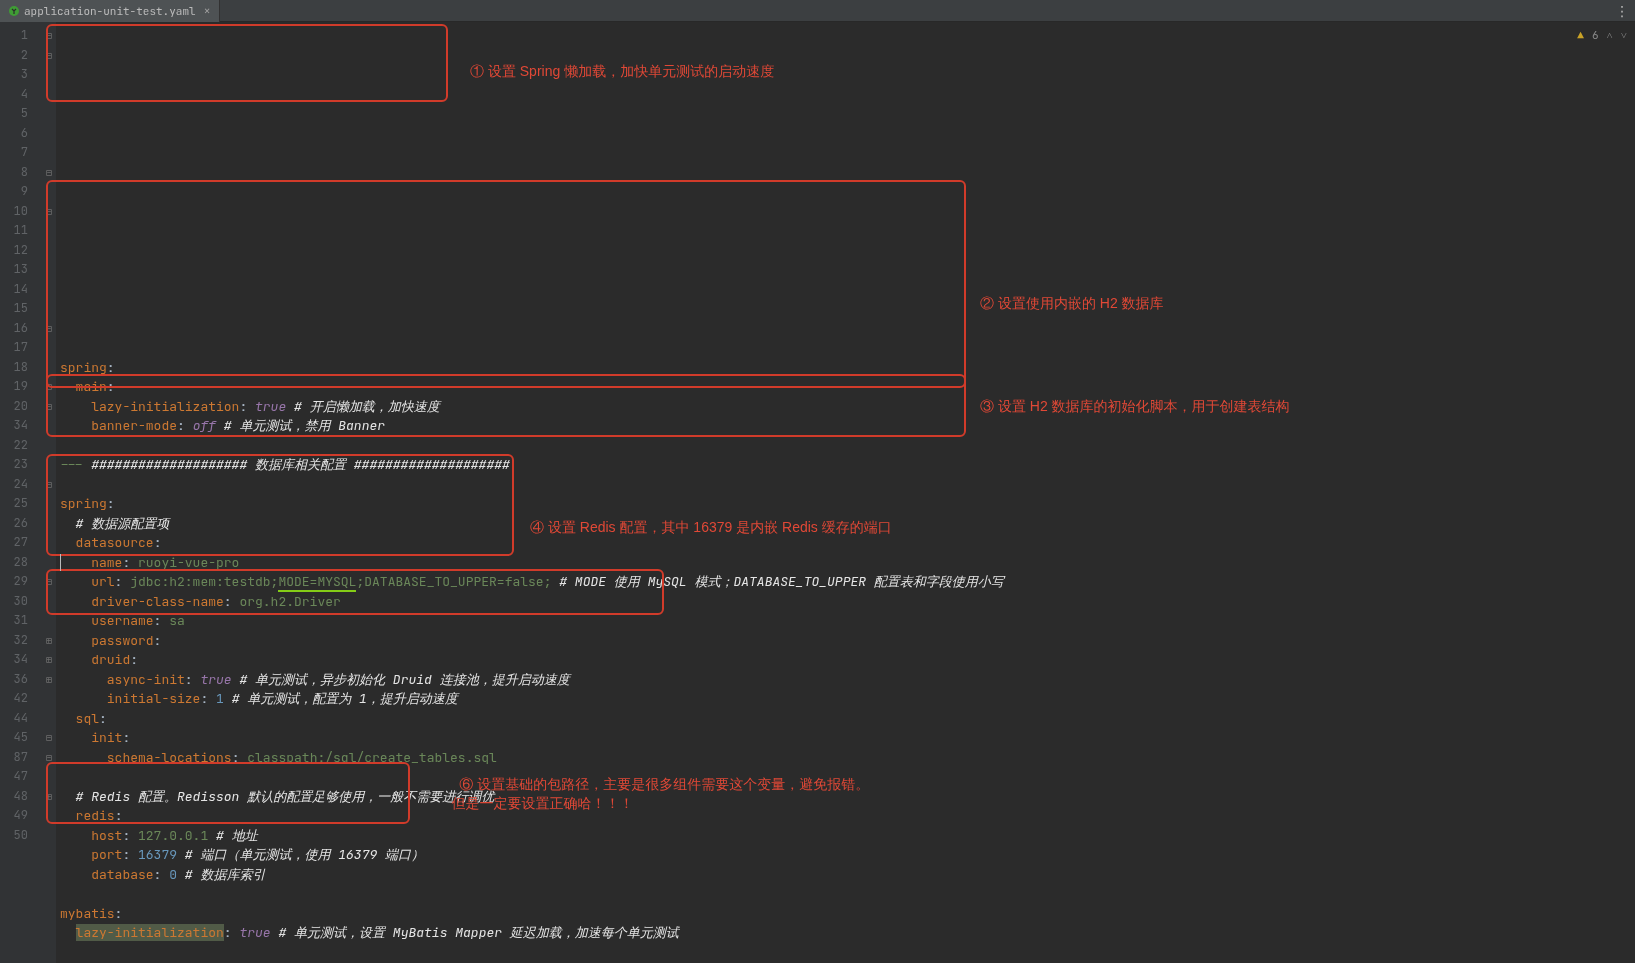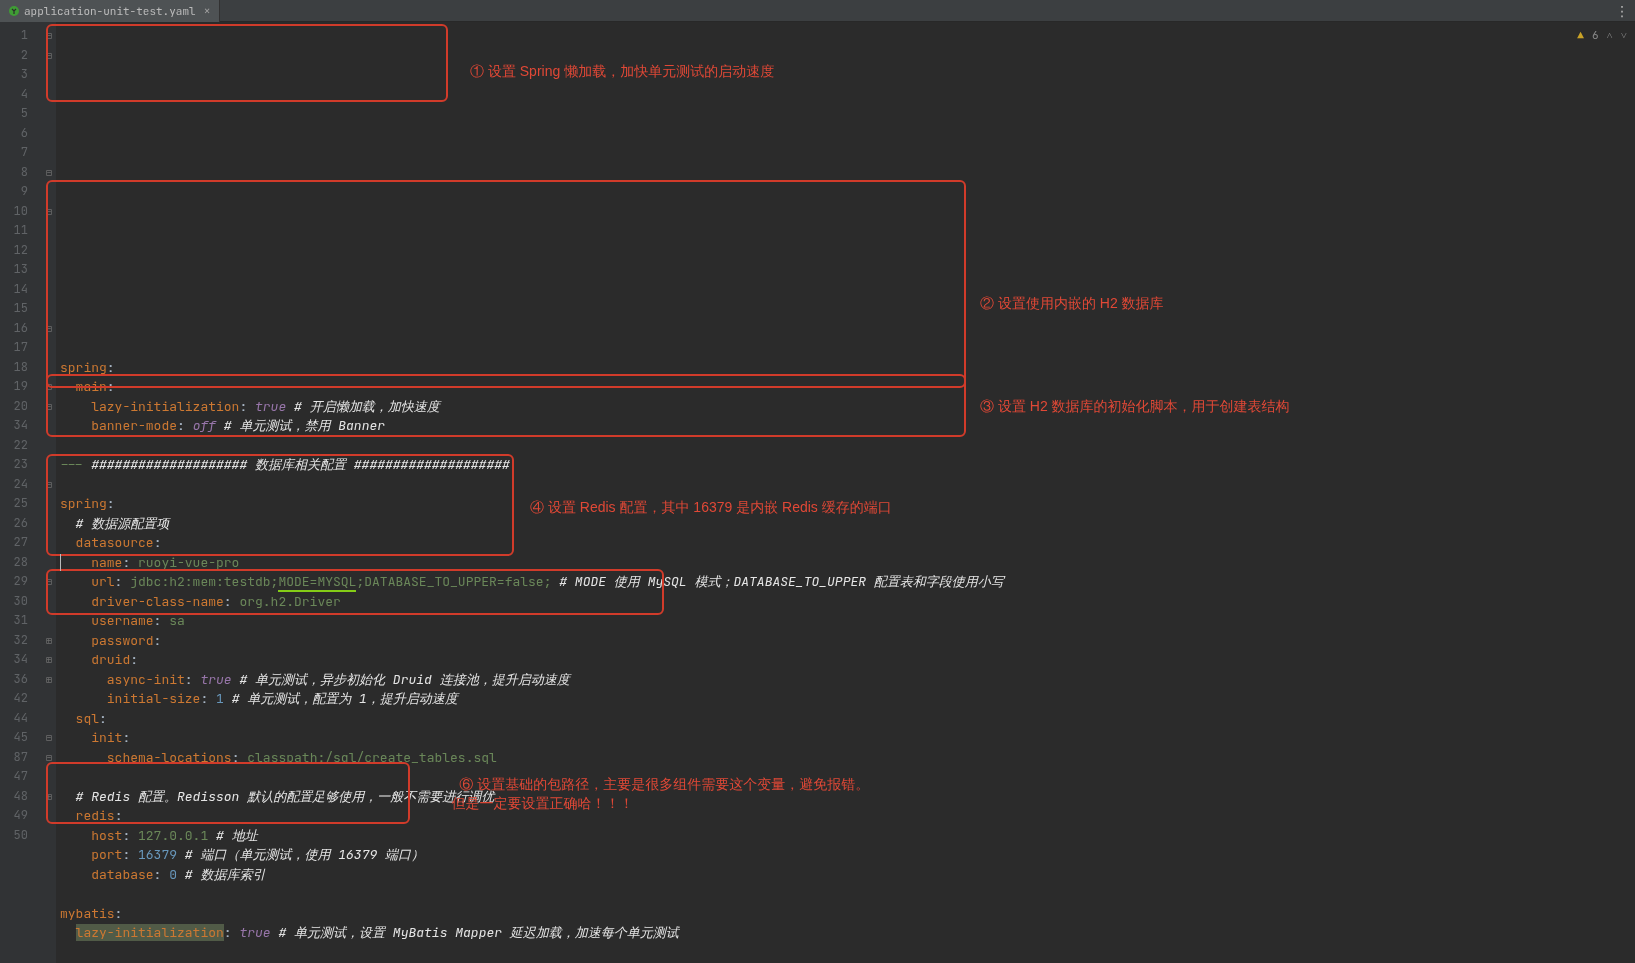--- a/index.html
+++ b/index.html
@@ -231,20 +231,20 @@
     <div class="box" style="left:-10px; top:2px; width:402px; height:78px;"></div>
     <div class="box" style="left:-10px; top:158px; width:920px; height:208px;"></div>
     <div class="box" style="left:-10px; top:352px; width:920px; height:63px;"></div>
     <div class="box" style="left:-10px; top:432px; width:468px; height:102px;"></div>
     <div class="box" style="left:-10px; top:547px; width:618px; height:46px;"></div>
     <div class="box" style="left:-10px; top:740px; width:364px; height:62px;"></div>
 
     <div class="anno" style="left:414px; top:40px;">① 设置 Spring 懒加载，加快单元测试的启动速度</div>
     <div class="anno" style="left:924px; top:256px;margin-top:16px;">② 设置使用内嵌的 H2 数据库</div>
     <div class="anno" style="left:924px; top:375px;">③ 设置 H2 数据库的初始化脚本，用于创建表结构</div>
-    <div class="anno" style="left:474px; top:476px;">④ 设置 Redis 配置，其中 16379 是内嵌 Redis 缓存的端口</div>
+    <div class="anno" style="left:474px; top:496px;">④ 设置 Redis 配置，其中 16379 是内嵌 Redis 缓存的端口</div>
     <div class="anno" style="left:380px; top:733px;">
       <span>⑥ 设置基础的包路径，主要是很多组件需要这个变量，避免报错。</span><br><span>    但是一定要设置正确哈！！！</span>
     </div>
 
     <div class="caret" style="left:4px; top:532px;"></div>
   <div class="line"><span class="k">spring</span><span>:</span></div><div class="line"><span>  </span><span class="k">main</span><span>:</span></div><div class="line"><span>    </span><span class="k">lazy-initialization</span><span>: </span><span class="b">true</span><span> </span><span class="c"># 开启懒加载，加快速度</span></div><div class="line"><span>    </span><span class="k">banner-mode</span><span>: </span><span class="b">off</span><span> </span><span class="c"># 单元测试，禁用 Banner</span></div><div class="line"><span></span></div><div class="line"><span class="s">--- </span><span class="c">#################### 数据库相关配置 ####################</span></div><div class="line"><span></span></div><div class="line"><span class="k">spring</span><span>:</span></div><div class="line"><span>  </span><span class="c"># 数据源配置项</span></div><div class="line"><span>  </span><span class="k">datasource</span><span>:</span></div><div class="line"><span>    </span><span class="k">name</span><span>: </span><span class="s">ruoyi-vue-pro</span></div><div class="line"><span>    </span><span class="k">url</span><span>: </span><span class="s">jdbc:h2:mem:testdb;</span><span class="s underline">MODE=MYSQL</span><span class="s">;DATABASE_TO_UPPER=false;</span><span> </span><span class="c"># MODE 使用 MySQL 模式；DATABASE_TO_UPPER 配置表和字段使用小写</span></div><div class="line"><span>    </span><span class="k">driver-class-name</span><span>: </span><span class="s">org.h2.Driver</span></div><div class="line"><span>    </span><span class="k">username</span><span>: </span><span class="s">sa</span></div><div class="line"><span>    </span><span class="k">password</span><span>:</span></div><div class="line"><span>    </span><span class="k">druid</span><span>:</span></div><div class="line"><span>      </span><span class="k">async-init</span><span>: </span><span class="b">true</span><span> </span><span class="c"># 单元测试，异步初始化 Druid 连接池，提升启动速度</span></div><div class="line"><span>      </span><span class="k">initial-size</span><span>: </span><span class="n">1</span><span> </span><span class="c"># 单元测试，配置为 1，提升启动速度</span></div><div class="line"><span>  </span><span class="k">sql</span><span>:</span></div><div class="line"><span>    </span><span class="k">init</span><span>:</span></div><div class="line"><span>      </span><span class="k">schema-locations</span><span>: </span><span class="s">classpath:/sql/create_tables.sql</span></div><div class="line"><span></span></div><div class="line"><span>  </span><span class="c"># Redis 配置。Redisson 默认的配置足够使用，一般不需要进行调优</span></div><div class="line"><span>  </span><span class="k">redis</span><span>:</span></div><div class="line"><span>    </span><span class="k">host</span><span>: </span><span class="s">127.0.0.1</span><span> </span><span class="c"># 地址</span></div><div class="line"><span>    </span><span class="k">port</span><span>: </span><span class="n">16379</span><span> </span><span class="c"># 端口（单元测试，使用 16379 端口）</span></div><div class="line"><span>    </span><span class="k">database</span><span>: </span><span class="n">0</span><span> </span><span class="c"># 数据库索引</span></div><div class="line"><span></span></div><div class="line"><span class="k">mybatis</span><span>:</span></div><div class="line"><span>  </span><span class="k hl">lazy-initialization</span><span>: </span><span class="b">true</span><span> </span><span class="c"># 单元测试，设置 MyBatis Mapper 延迟加载，加速每个单元测试</span></div><div class="line"><span></span></div></div>
 </div>
 
 </body></html>

